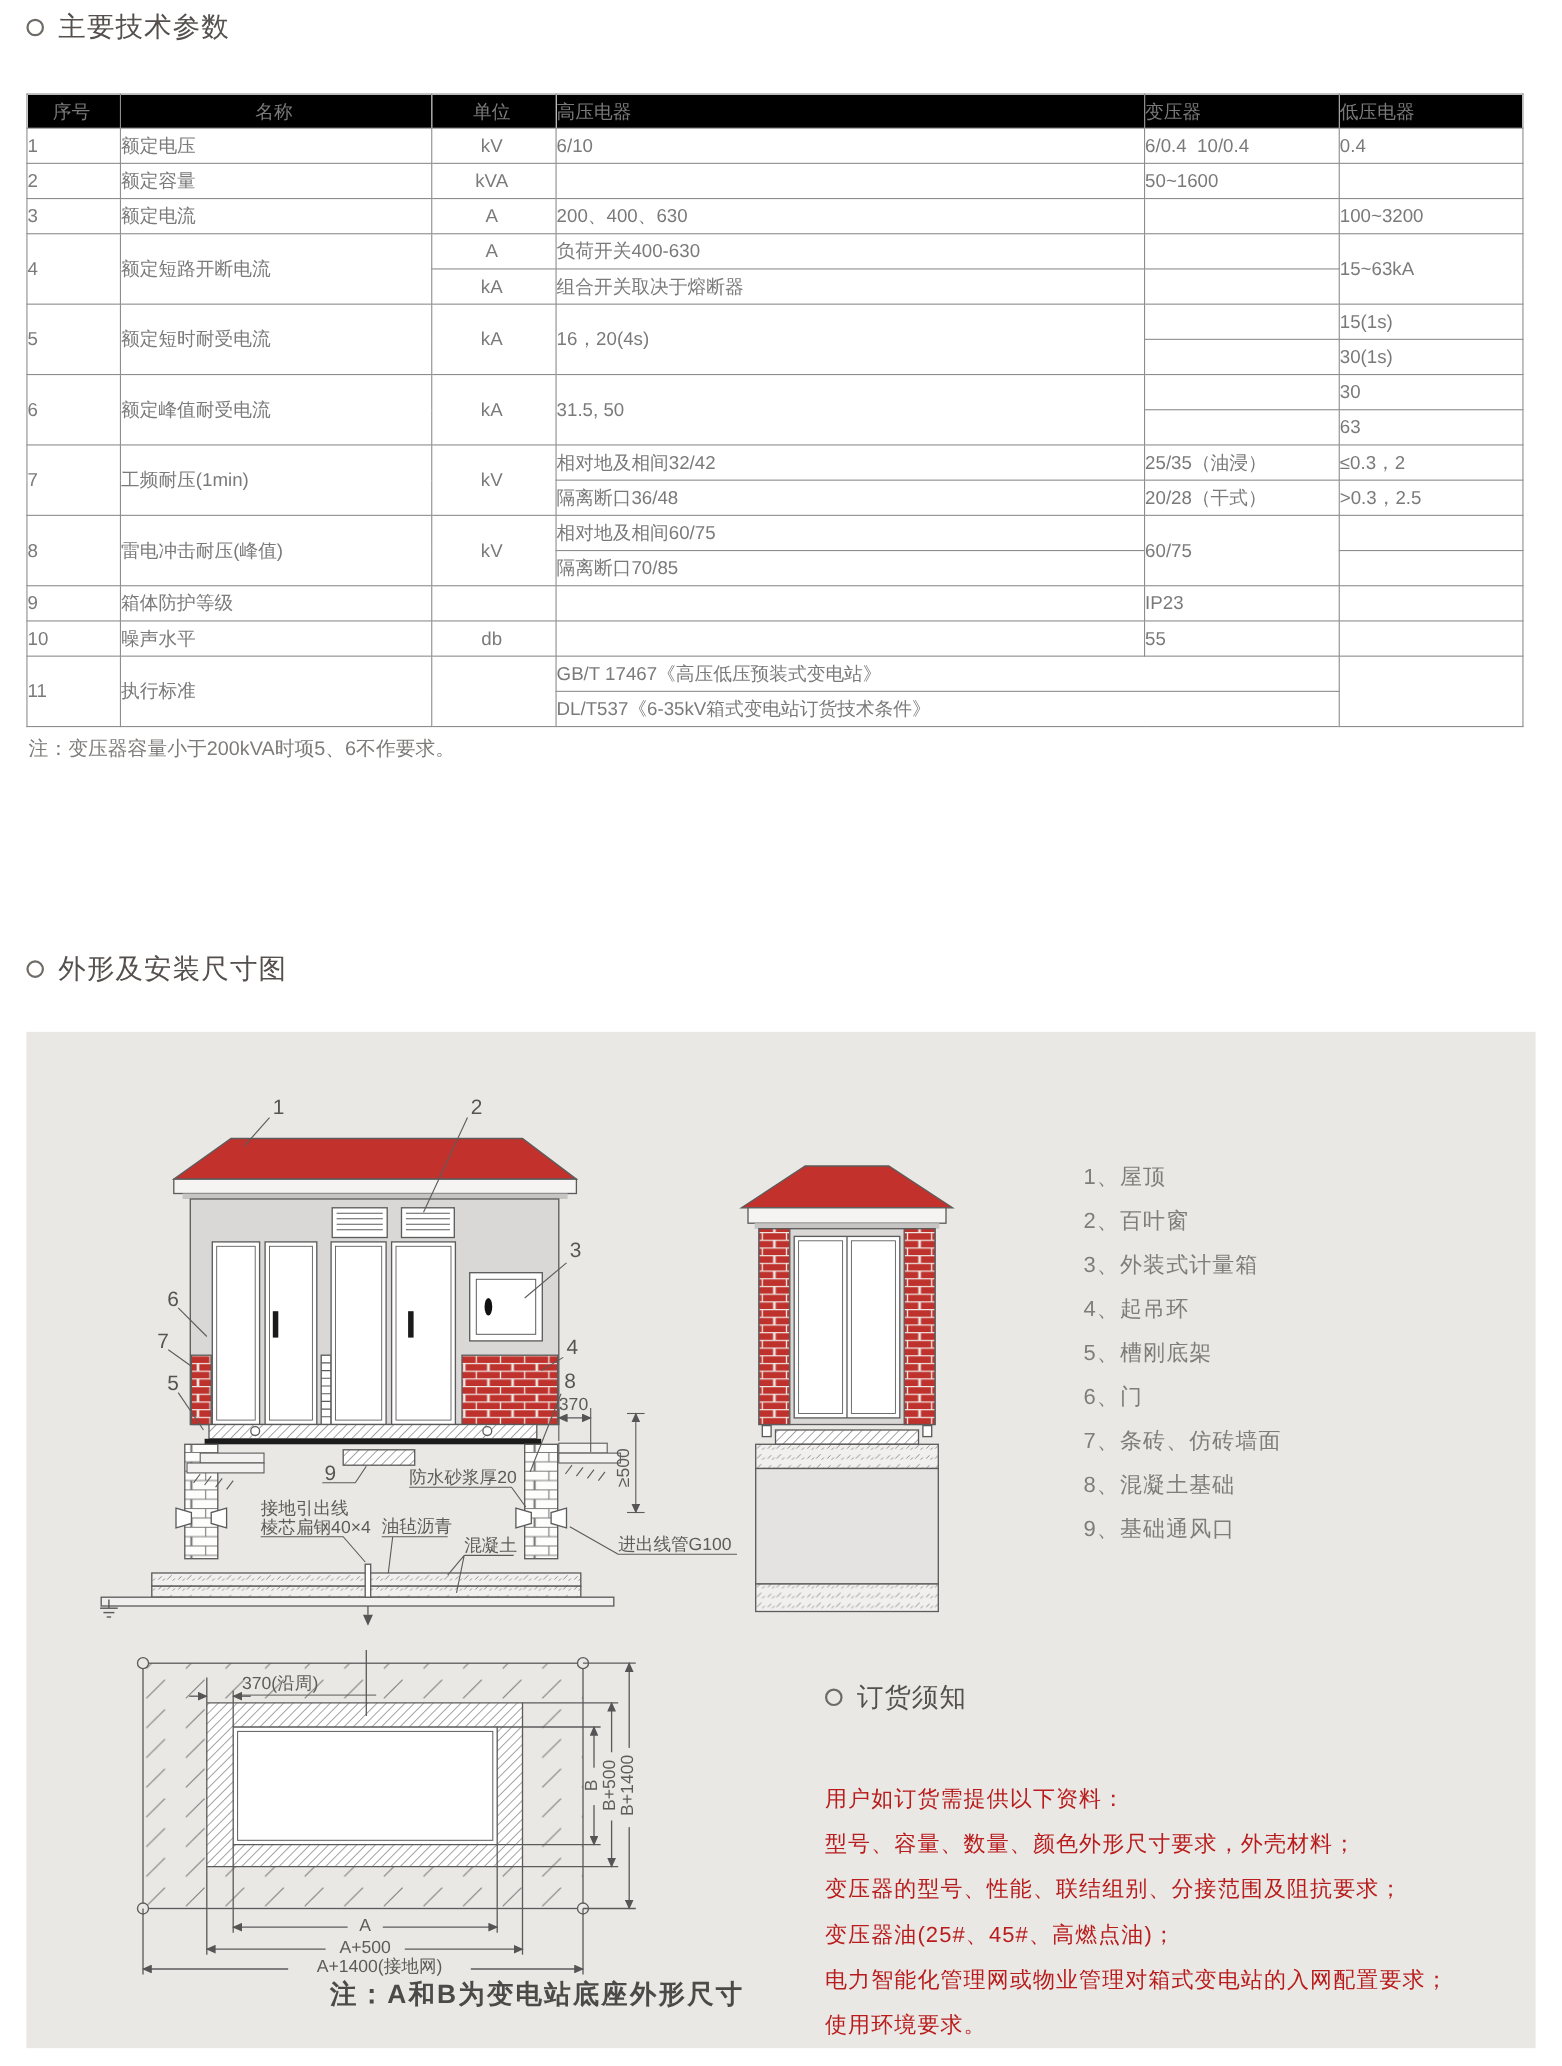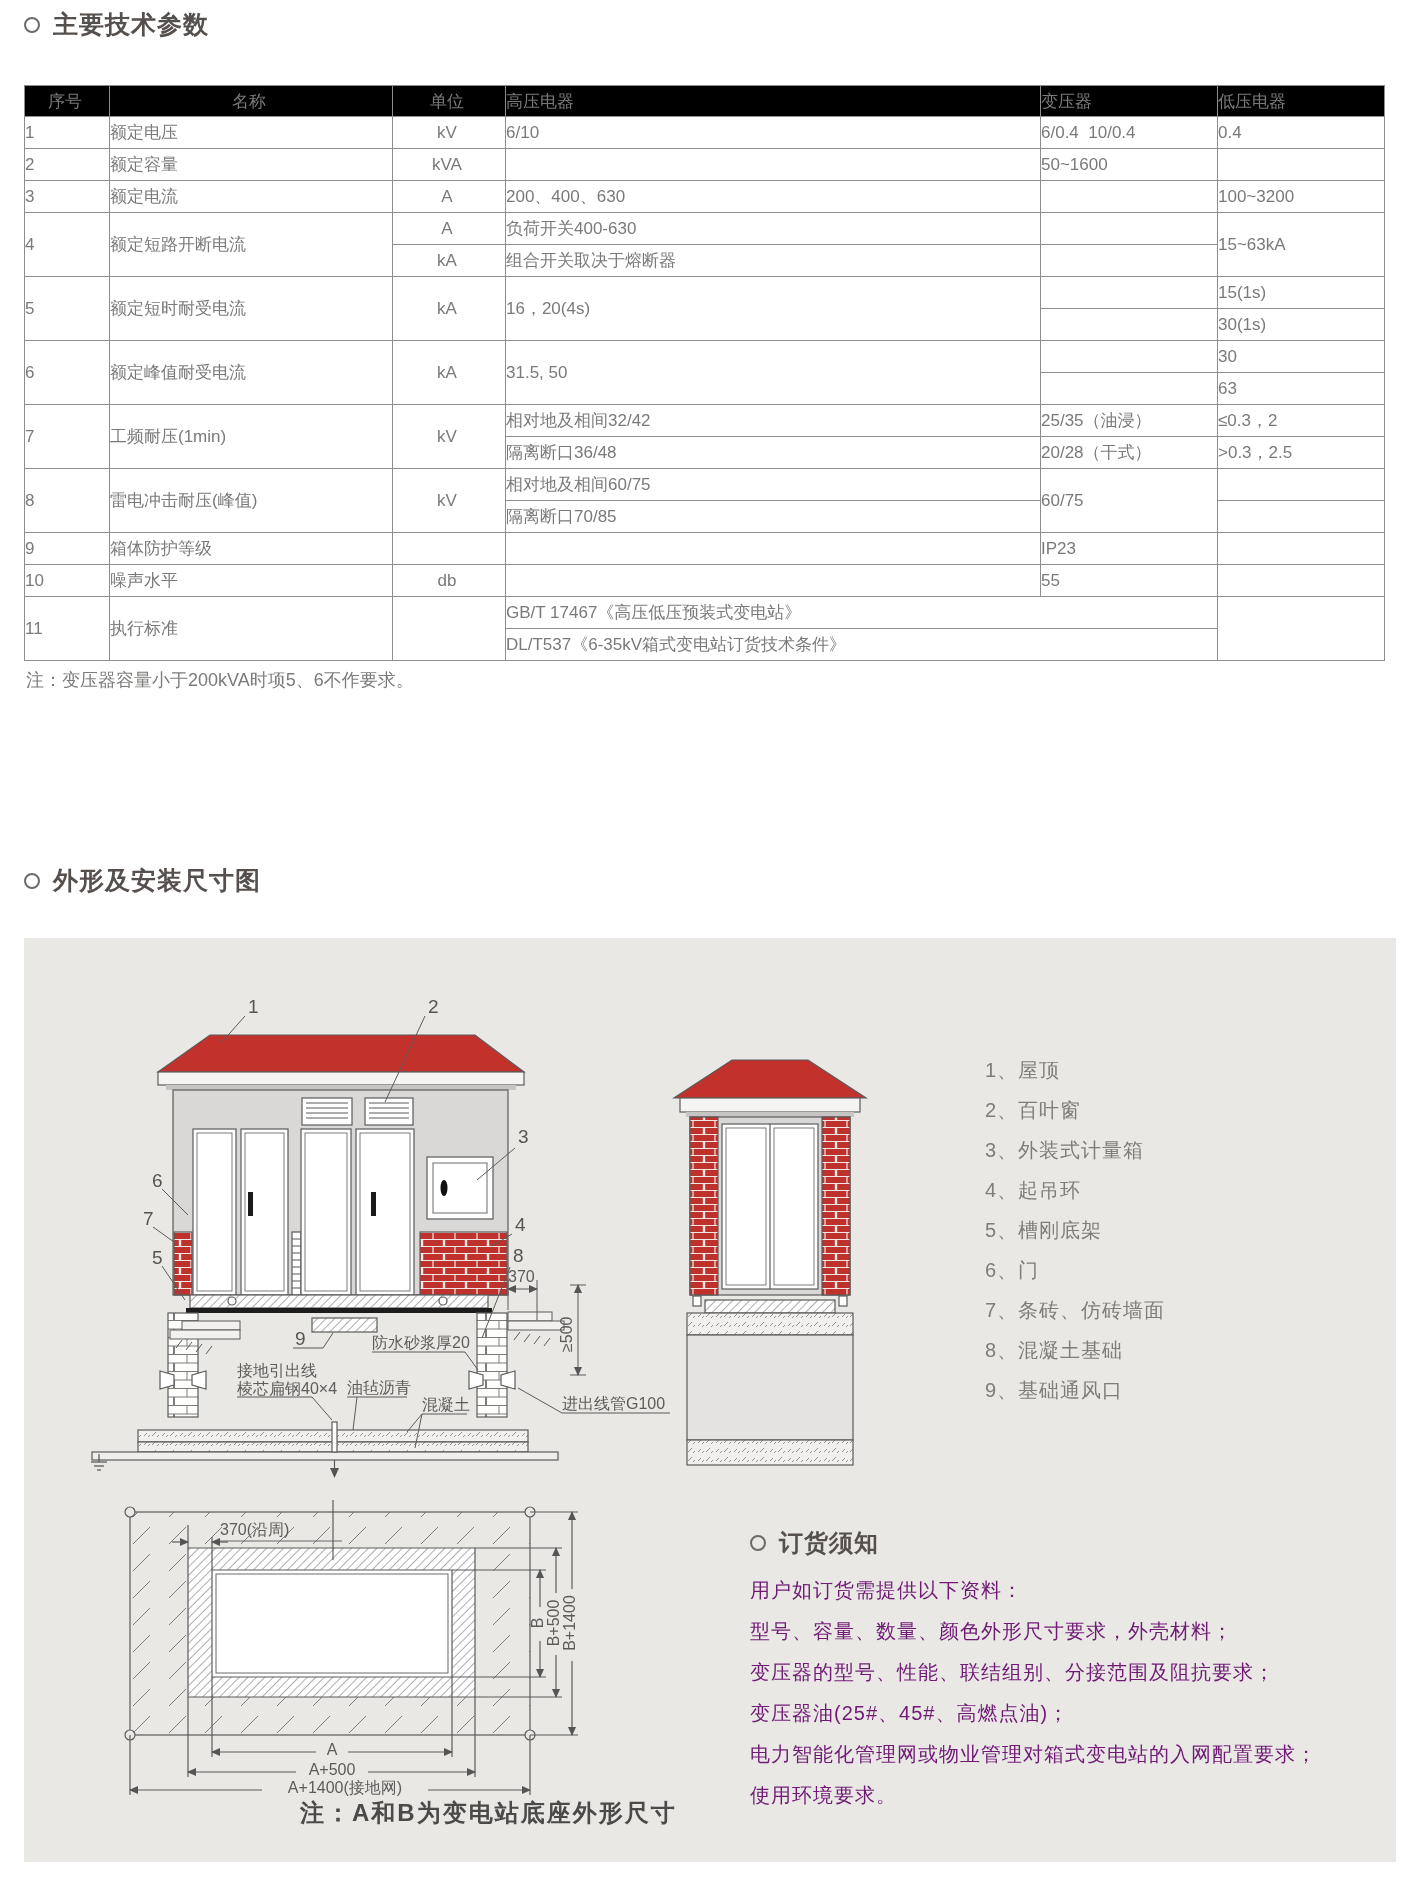--- a/index.html
+++ b/index.html
@@ -1,40 +1,40 @@
 <!DOCTYPE html>
 <html><head>
 <meta charset="utf-8">
 <style>
   *{margin:0;padding:0;box-sizing:border-box}
   html,body{background:#fff}
   body{width:1420px;height:1878px;position:relative;overflow:hidden;
        font-family:"Liberation Sans","DejaVu Sans",sans-serif;color:#7a7a7a}
   .sec-title{position:absolute;display:flex;align-items:center;font-size:25px;
-             color:#55504d;letter-spacing:1px;font-weight:700}
+             color:#55504d;letter-spacing:1px;font-weight:400}
   .bullet{width:16px;height:16px;border:2px solid #6e6a66;border-radius:50%;
           margin-right:13px;flex:none;background:transparent}
   table.spec{position:absolute;left:24px;top:85px;border-collapse:collapse;
              table-layout:fixed;width:1360px;font-size:17px;color:#7a7a7a}
   .spec td{border:1px solid #8d8d8d;height:32px;vertical-align:middle;
            white-space:pre;overflow:hidden;padding:0 4px 0 0}
   .spec tr.hd td{background:#000000;height:31px}
   .c-no{padding-left:26px}
   .c-name{padding-left:48px}
   .c-unit{text-align:center}
   .c-hv{padding-left:62px}
   .c-tr{padding-left:30px}
   .c-lv{padding-left:36px}
   .hd .c-no,.hd .c-name,.hd .c-unit{text-align:center;padding-left:0}
   .table-note{position:absolute;left:26px;top:668px;font-size:18px;color:#7d7b79}
   .panel{position:absolute;left:24px;top:938px;width:1372px;height:924px;background:#e9e8e5}
   .legend{position:absolute;left:985px;top:1050px;font-size:20px;color:#7f7d7a}
   .legend div{height:40px;line-height:40px;letter-spacing:1px}
   .order-title{top:1527px;left:750px;font-size:24px}
-  .order-lines{position:absolute;left:750px;top:1570px;font-size:20px;color:#701a75}
+  .order-lines{position:absolute;left:750px;top:1616px;font-size:20px;color:#b91c1c}
   .order-lines div{height:41px;line-height:41px;letter-spacing:1px}
   .plan-note{position:absolute;left:300px;top:1797px;font-size:24px;color:#4c4a48;
              font-weight:600;letter-spacing:2px}
   svg{position:absolute;overflow:visible}
   svg text{font-family:"Liberation Sans","DejaVu Sans",sans-serif;fill:#5e5c5a}
   .ann{font-size:16px}
   .co{font-size:19px;fill:#575553}
 </style>
 </head>
 <body>

